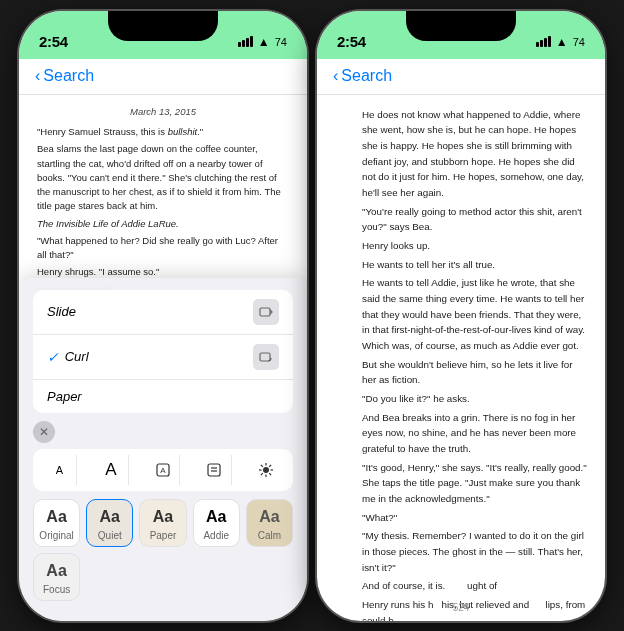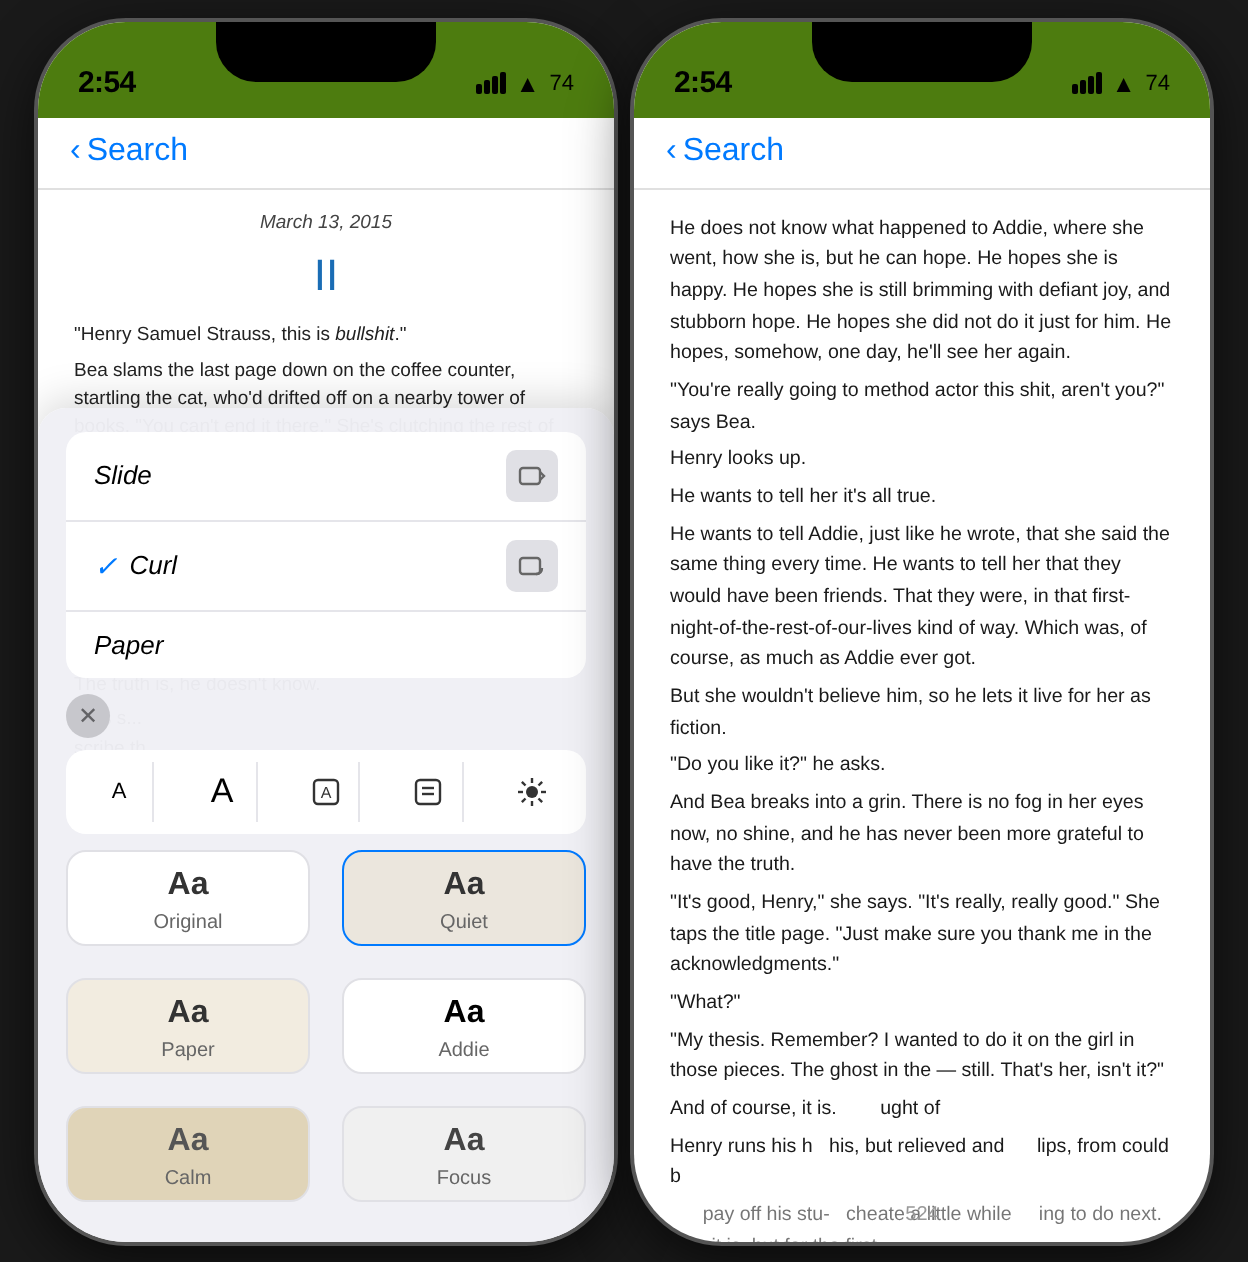--- a/index.html
+++ b/index.html
@@ -24,21 +24,21 @@
       height: 610px;
       background: #fff;
       border-radius: 44px;
       overflow: hidden;
       position: relative;
       box-shadow: 0 0 0 2px #555, 0 8px 30px rgba(0,0,0,0.7);
     }
     
     .status-bar {
       height: 48px;
-      background: #4d7c0f;
+      background: #86efac;
       display: flex;
       align-items: center;
       justify-content: space-between;
       padding: 14px 20px 0 20px;
       position: relative;
     }
     .status-bar .time {
       font-size: 15px;
       font-weight: 600;
       color: #000;
@@ -198,22 +198,22 @@
       font-size: 13px;
       color: #000;
     }
     .font-btn:last-child { border-right: none; }
     .font-small { font-size: 11px; }
     .font-large { font-size: 17px; font-weight: 500; }
 
     
     .theme-grid {
       display: grid;
-      grid-template-columns: repeat(2, 1fr);
-      gap: 16px;
+      grid-template-columns: repeat(5, 1fr);
+      gap: 6px;
     }
     .theme-card {
       border-radius: 10px;
       overflow: hidden;
       border: 1.5px solid #e0e0e5;
       cursor: pointer;
       padding: 8px 8px 5px;
       display: flex;
       flex-direction: column;
       align-items: center;
@@ -243,20 +243,21 @@
       padding: 12px 18px;
       font-size: 10px;
       line-height: 1.6;
       color: #1a1a1a;
       height: calc(100% - 84px);
       overflow: hidden;
     }
     .reading-content p {
       margin-bottom: 3px;
       font-size: 9.8px;
+      margin-left: 27px;
     }
     .page-num {
       position: absolute;
       bottom: 8px;
       left: 50%;
       transform: translateX(-50%);
       font-size: 10px;
       color: #999;
     }
     .signal-bars {
@@ -294,21 +295,20 @@
     <div class="nav-bar">
       <div class="back-btn">
         <span>‹</span>
         <span>Search</span>
       </div>
     </div>
 
     <div class="book-content">
       <div class="book-header">
         <div class="location italic">March 13, 2015</div>
-        <div class="roman">II</div>
       </div>
       <div class="book-text">
         <p>"Henry Samuel Strauss, this is <span class="italic">bullshit</span>."</p>
         <p>Bea slams the last page down on the coffee counter, startling the cat, who'd drifted off on a nearby tower of books. "You can't end it there." She's clutching the rest of the manuscript to her chest, as if to shield it from him. The title page stares back at him.</p>
         <p class="italic">The Invisible Life of Addie LaRue.</p>
         <p>"What happened to her? Did she really go with Luc? After all that?"</p>
         <p>Henry shrugs. "I assume so."</p>
         <p>"You assume so?"</p>
         <p>The truth is, he doesn't know.</p>
         <p>He's s...<br>scribe th...<br>them in...<br>hands b...</p>

